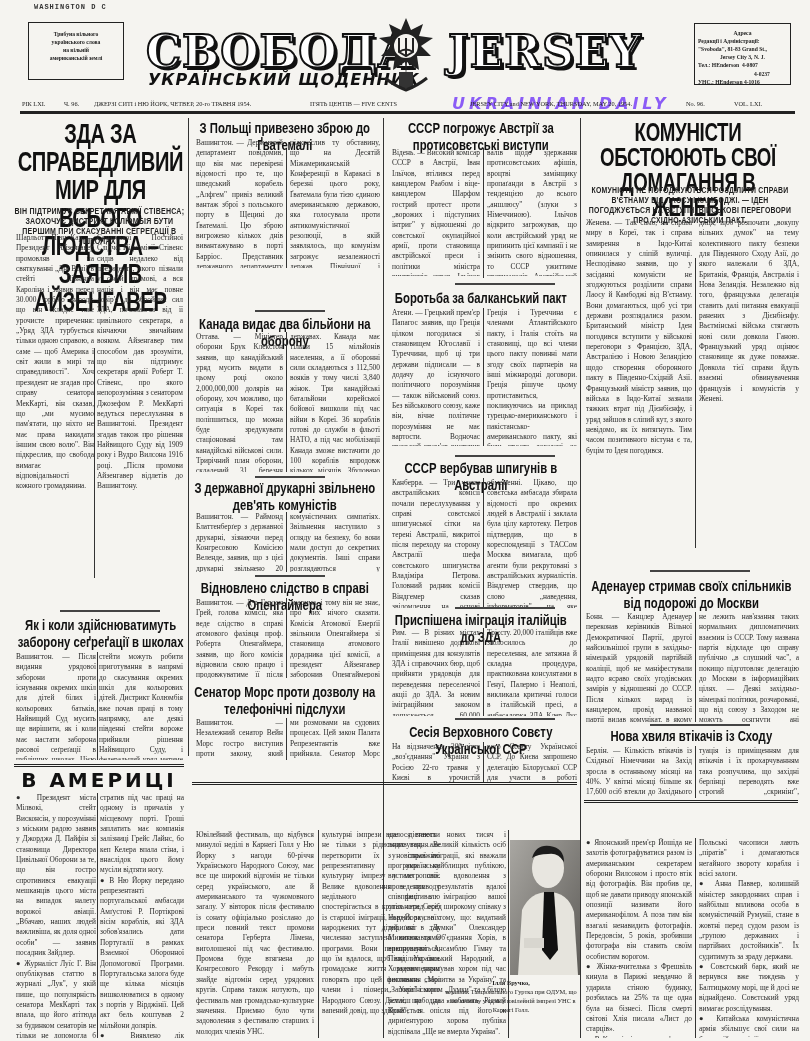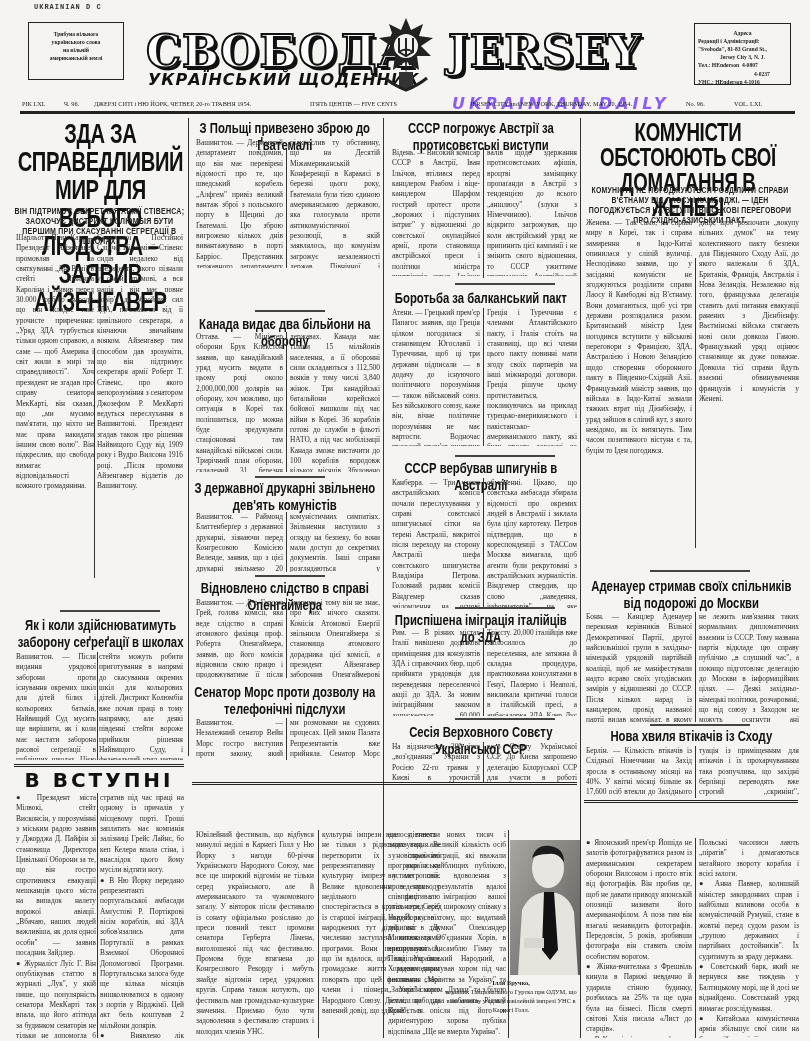--- a/index.html
+++ b/index.html
@@ -30,21 +30,21 @@
   .body { position: absolute; font-family: "Liberation Serif", serif; font-size: 7.4px; line-height: 10.35px; color: #2a2a2a; text-align: justify; overflow: hidden; hyphens: auto; }
   .photo { position: absolute; background: #555; overflow: hidden; }
   .caption { position: absolute; font-family: "Liberation Serif", serif; font-size: 6.4px; line-height: 9px; text-align: center; color: #222; }
   .caption b { font-weight: bold; }
 </style>
 </head>
 <body>
 
 <div class="page">
 
-  <div class="stamp">UKRAINIAN D C</div>
+  <div class="stamp">WASHINGTON D C</div>
 
   <div class="box motto">
     <div>Трибуна вільного</div>
     <div>українського слова</div>
     <div>на вільній</div>
     <div>американській землі</div>
   </div>
 
   <div class="masthead-uk">СВОБОДА</div>
   <div class="sub-uk">УКРАЇНСЬКИЙ ЩОДЕННИК</div>
@@ -181,21 +181,21 @@
 
   <div class="hl hl-mid" style="left:586px;top:728px;width:270px">Нова хвиля втікачів із Сходу</div>
   <div class="body" style="left:586px;top:746px;width:106px;height:52px">Берлін. — Кількість втікачів із Східньої Німеччини на Захід зросла в останньому місяці на 40%. У квітні місяці більше як 17,600 осіб втекли до Західнього Берліну, на 5,000 більше, як у березні. Ситуація</div>
   <div class="col-rule" style="left:695px;top:746px;height:52px"></div>
   <div class="body" style="left:699px;top:746px;width:100px;height:52px">туація із приміщенням для втікачів і їх прохарчуванням така розпучлива, що західні берлінці переводять вже строгий „скринінґ", стараючись відстрашити східніх німців від утечі на Захід. Але це мало помагає.</div>
 
   <div class="h-rule-thick" style="left:14px;top:764px;width:170px"></div>
   <div class="h-rule-thick" style="left:192px;top:782px;width:385px"></div>
   <div class="h-rule-thick" style="left:584px;top:800px;width:214px"></div>
 
-  <div class="hl hl-sec" style="left:14px;top:770px;width:170px">В ВСТУПНІ</div>
+  <div class="hl hl-sec" style="left:14px;top:770px;width:170px">В АМЕРИЦІ</div>
   <div class="body" style="left:16px;top:793px;width:80px;height:245px;white-space:pre-line">● Президент міста Мілвокі, стейт Висконсін, у порозумінні з міським радою заявив у Джорджа Д. Пайфін зі становища Директора Цивільної Оборони за те, що він гостро спротивився евакуації мешканців цього міста на випадок налету ворожої авіації. „Вбачаю, наших людей важливіша, як доля одної особи" — заявив посадник Зайдлер.
 ● Журналіст Луїс Г. Він опублікував статтю в журналі „Лук", у якій пише, що популярність сенатора МекКарті так впала, що його атітюда за будинком сенаторів не тільки не допомогла б кандидатові, але ще б пошкодила б йому. Сам сенатор МекКарті не мусить кандидувати, бо його мандат важний ще два роки.
 ● Під час проголошення рішення Найвищого Суду про заборону сеґреґації кольорових дітей в публічних школах були присутні також визначні гості, між ними Діл Ачесон, який назвав це рішення „великим і державно-творчим".
 ● Найвищий Суд Ньюджерсійського стейту признав Франсіс Ф. Келерові 230,000 долярів відшкодування за ногу, яку він</div>
   <div class="col-rule" style="left:97px;top:793px;height:245px"></div>
   <div class="body" style="left:100px;top:793px;width:84px;height:245px;white-space:pre-line">стратив під час праці на одному із причалів у місцевому порті. Гроші заплатить має компанія залізниці Грейс Лайнс, бо кеп Келера впала стіна, і внаслідок цього йому мусіли відтяти ногу.
 ● В Ню Йорку передано репрезентанті португальської амбасади Амґустові Р. Портікрові вісім кораблів, які ЗДА зобов'язались дати Португалії в рамках Взаємної Оборонної Допомогової Програми. Португальська залога буде ще кілька місяців вишколюватися в одному з портів у Вірджінії. Цей акт бель коштував 2 мільйони долярів.
 ● Виявлено лік „скополямін", який забезпечує від морської недуги під час їзди не тільки кораблем, але і автобусом та літаком.
 ● В горішніх вікнах дзвіниці, що стоїть біля католицької церкви в Джерзі Сіті, у Великодню П'ятницю, появилося таємне світло, яке й досі не зникло. Юрба народу дивиться на це світло кожного вечора. Церковні сторож Метью Гавріно під час підношення на дзвіницю, те світло, і його знайшли мертвим.</div>
 

